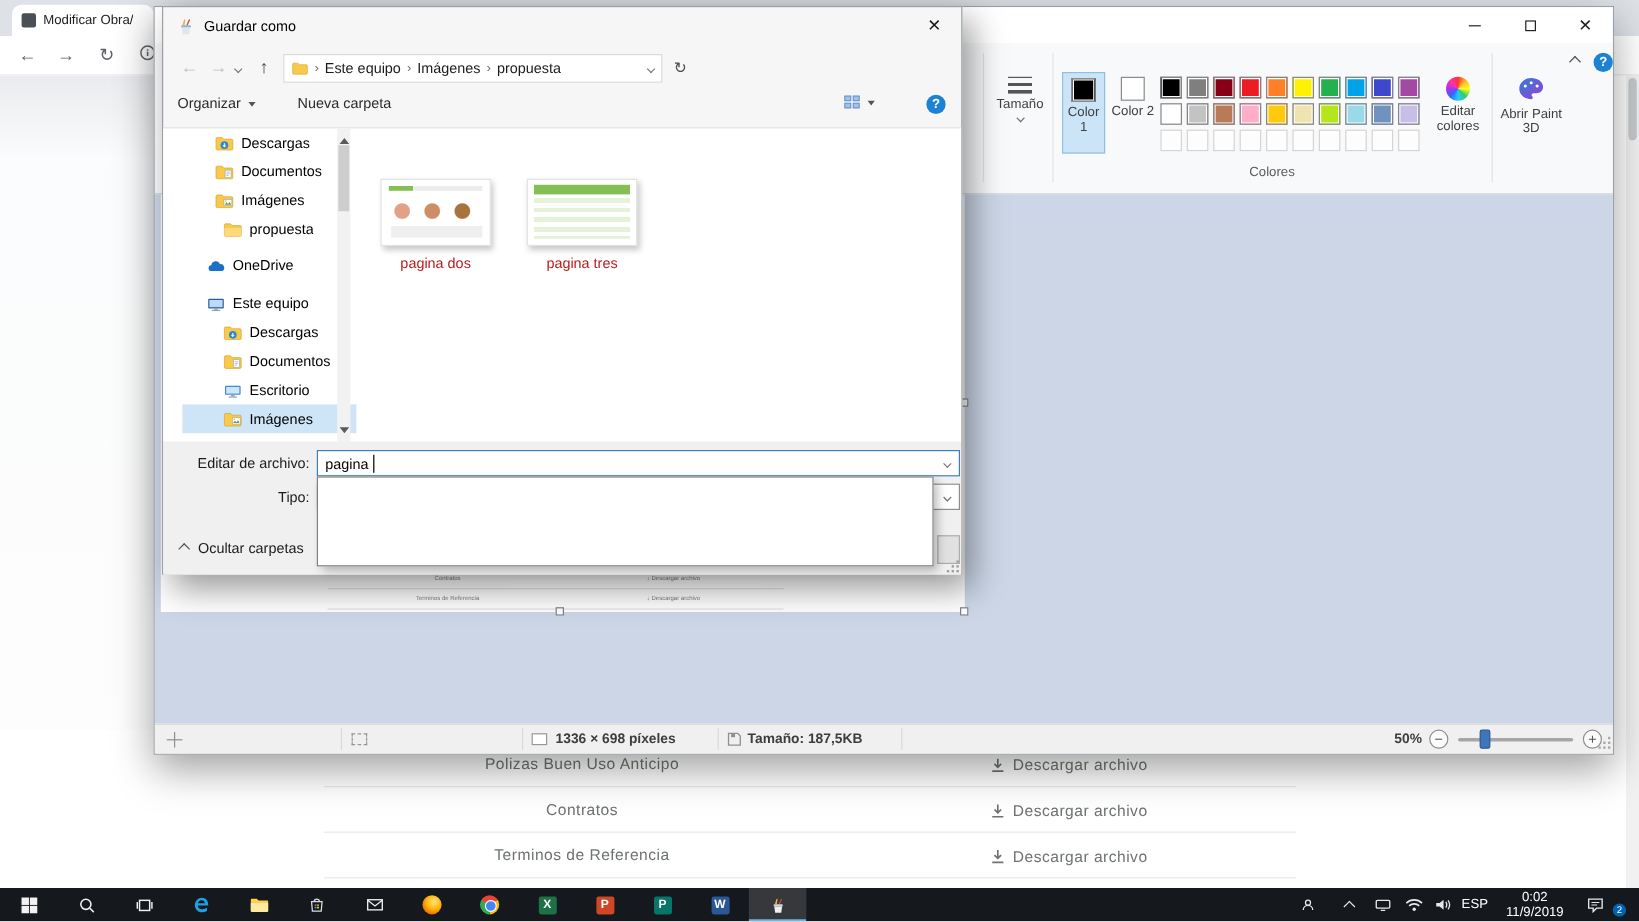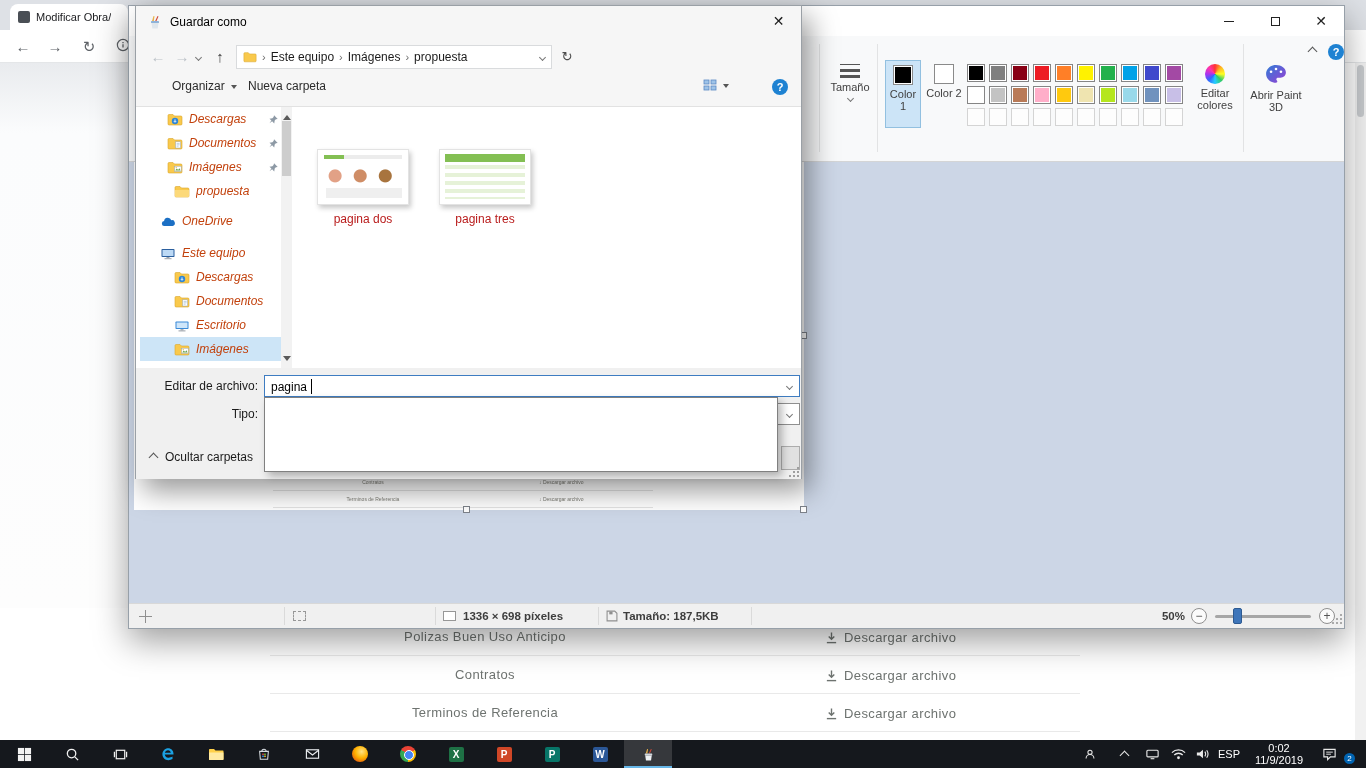--- a/index.html
+++ b/index.html
@@ -75,21 +75,21 @@
 .bc-sep{color:#6b6b6b;font-size:11px;}
 .bc-caret{margin-left:auto;}
 .refresh{position:absolute;left:420px;top:39px;width:22px;height:24px;text-align:center;line-height:24px;color:#4c4c4c;font-size:13px;}
 .search-box{position:absolute;left:446px;top:39px;width:200px;height:24px;background:#fff;border:1px solid #d9dbdd;}
 .search-input{position:absolute;left:6px;top:1px;width:168px;height:20px;border:0;outline:0;font-size:11.5px;color:#333;background:transparent;font-family:"Liberation Sans","DejaVu Sans",sans-serif;}
 .search-input::placeholder{color:#8b8b8b;}
 .cmd{position:absolute;top:73px;display:flex;align-items:center;gap:6px;font-size:12px;color:#2b2b2b;}
 .tri-down{width:0;height:0;border:3.5px solid transparent;border-top:4.5px solid #555;margin-top:4px;}
 .dlg-body{position:absolute;left:0;top:100px;width:665px;height:262px;background:#fff;border-top:1px solid #e2e2e2;}
 #sidebar{position:absolute;left:0;top:0;width:145px;height:262px;}
-.nav-item{position:absolute;left:4px;width:145px;height:24px;display:flex;align-items:center;gap:6px;font-size:12px;color:#c2410c;font-style:italic;}
+.nav-item{position:absolute;left:16px;width:145px;height:24px;display:flex;align-items:center;gap:6px;font-size:12px;color:#000000;}
 .nav-item.sel{background:#cde5f7;}
 .nav-ic{width:16px;height:13px;flex:0 0 auto;display:flex;}
 .nav-lbl{white-space:nowrap;overflow:hidden;}
 .pin{margin-left:auto;margin-right:6px;flex:0 0 auto;}
 #sb-scroll{position:absolute;left:145px;top:0;width:11px;height:262px;background:#f2f2f2;}
 .tri-up-s{position:absolute;left:1.5px;top:4px;width:0;height:0;border:4px solid transparent;border-bottom:5px solid #5a5a5a;}
 .tri-down-s{position:absolute;left:1.5px;bottom:4px;width:0;height:0;border:4px solid transparent;border-top:5px solid #5a5a5a;}
 .sb-thumb{position:absolute;left:1px;right:1px;top:14px;height:55px;background:#cdcdcd;}
 #files{position:absolute;left:156px;top:0;right:0;height:262px;}
 .file-item{position:absolute;top:42px;width:120px;display:flex;flex-direction:column;align-items:center;gap:7px;}
@@ -270,20 +270,21 @@
                 <stop offset="1" stop-color="#9a3fd4"></stop>
               </linearGradient>
             </defs>
           <path d="M10 1C5 1 1 4.6 1 9c0 4.4 4 8 9 8 .8 0 1.2-.5 1.2-1.1 0-.4-.2-.7-.4-1-.3-.3-.5-.7-.5-1.1 0-.8.7-1.4 1.5-1.4H14c2.8 0 5-2 5-4.7C19 4 15 1 10 1z" fill="url(#p3d)"></path>
           <circle cx="5.5" cy="7" r="1.2" fill="#fff"></circle>
             <circle cx="10" cy="4.5" r="1.2" fill="#fff"></circle>
             <circle cx="14.5" cy="7" r="1.2" fill="#fff"></circle>
         </svg>
         <span>Abrir Paint 3D</span>
       </div>
+      <div class="grp-label">Colores</div>
       <span class="chev-up" style="position:absolute;left:1180px;top:12px"></span>
       <span class="qmark" style="position:absolute;left:1199px;top:8px">?</span>
     </div>
 
     <div class="workspace">
       <div class="canvas">
         <div class="cv-line" style="top:311px"></div>
         <div class="cv-row" style="top:314px">
           <span class="cv-label">Contratos</span>
           <span class="cv-link">↓ <span>Descargar archivo</span></span>
@@ -346,21 +347,21 @@
       <span class="bc-sep">›</span>
       <span class="bc-item">Este equipo</span>
       <span class="bc-sep">›</span>
       <span class="bc-item">Imágenes</span>
       <span class="bc-sep">›</span>
       <span class="bc-item">propuesta</span>
       <span class="bc-caret chev-sm"></span>
     </div>
     <span class="refresh">↻</span>
 
-    <div class="cmd" style="left:36px">
+    <div class="cmd" style="left:12px">
       <span>Organizar</span>
       <span class="tri-down"></span>
     </div>
     <div class="cmd" style="left:112px">
       <span>Nueva carpeta</span>
     </div>
     <div class="cmd" style="left:567px">
       <svg width="14" height="12" viewBox="0 0 14 12">
           <rect x="1" y="1" width="5" height="4" fill="#9ec3e8" stroke="#5b89c4" stroke-width=".8"></rect>
           <rect x="8" y="1" width="5" height="4" fill="#9ec3e8" stroke="#5b89c4" stroke-width=".8"></rect>

